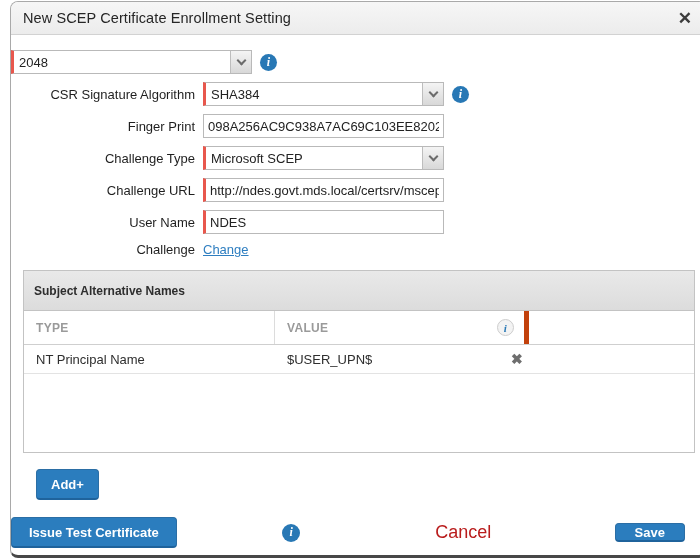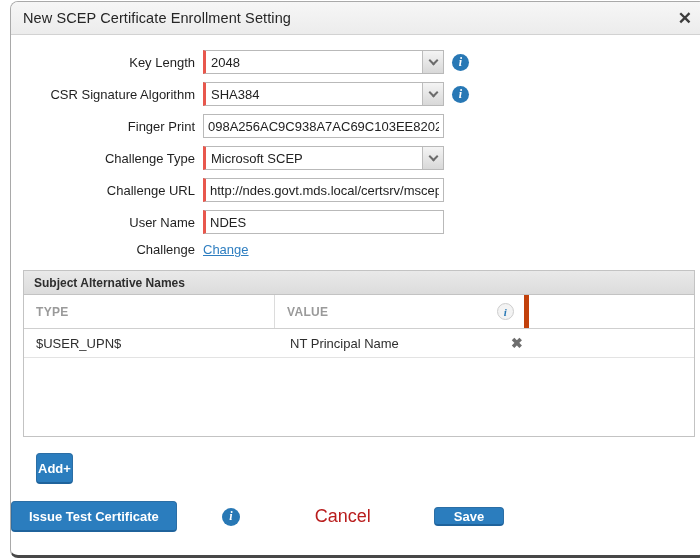--- a/index.html
+++ b/index.html
@@ -46,21 +46,21 @@
     width: 17px; height: 17px; border-radius: 50%; background: #2878b5; color: #fff;
     font-family: "Liberation Serif", serif; font-style: italic; font-weight: bold;
     font-size: 12px; display: inline-flex; align-items: center; justify-content: center;
     margin-left: 8px; cursor: pointer; flex: none;
   }
   a.link { color: #2e7ec0; font-size: 13px; text-decoration: underline; cursor: pointer; }
   .challenge-row { margin-top: 4px; }
   
   .san-table { margin: 13px 11px 0 12px; border: 1px solid #c3c3c3; }
   .san-title {
-    height: 24px; background: linear-gradient(#e9e9e9, #dcdcdc); border-bottom: 1px solid #c3c3c3;
+    height: 40px; background: linear-gradient(#e9e9e9, #dcdcdc); border-bottom: 1px solid #c3c3c3;
     display: flex; align-items: center; padding-left: 10px;
     font-size: 12px; font-weight: bold; color: #2e2e2e;
   }
   .san-colheader { display: flex; height: 34px; border-bottom: 1px solid #cfcfcf; align-items: stretch; }
   .san-colheader .col { display: flex; align-items: center; padding-left: 12px; font-size: 12px; font-weight: bold; color: #9a9a9a; letter-spacing: 0.3px; }
   .col-type { width: 251px; border-right: 1px solid #dcdcdc; }
   .col-value { width: 254px; border-right: 5px solid #c2410c; }
   .col-actions { flex: 1; }
   .hdr-info {
     margin-left: auto; margin-right: 10px; width: 17px; height: 17px; border-radius: 50%;
@@ -74,41 +74,40 @@
   .san-row .cell-value { width: 254px; }
   .san-row .cell-actions { flex: 1; padding-left: 0; }
   .delete-x { color: #6e6e6e; font-size: 14px; font-weight: bold; cursor: pointer; margin-left: -18px; }
   .san-empty { height: 78px; }
   
   .btn {
     background: #2b7dbe; border: 1px solid #2b6ea5; border-bottom: 2px solid #1f639c;
     border-radius: 4px; color: #fff; font-family: "Liberation Sans", sans-serif;
     font-size: 13px; font-weight: bold; cursor: pointer;
   }
-  .btn-add { margin: 16px 0 0 25px; height: 31px; padding: 0 1px; }
-  .footer { display: flex; align-items: center; justify-content: flex-start; margin: 17px 21px 0 0; gap: 32px; }
+  .btn-add { margin: 16px 0 0 25px; height: 31px; padding: 0 14px; }
+  .footer { display: flex; align-items: center; justify-content: space-between; margin: 17px 21px 0 0; }
   .btn-issue { height: 31px; padding: 0 17px; }
   .footer .info-badge { width: 18px; height: 18px; margin-left: 13px; }
   .footer a.cancel { color: #b91c1c; font-size: 18px; text-decoration: none; margin-left: 43px; cursor: pointer; }
   .btn-save { height: 19px; padding: 0 19px; margin-left: 31px; }
 </style>
 </head>
 <body>
 
 <div class="dialog">
 
   <div class="titlebar">
     <span class="title">New SCEP Certificate Enrollment Setting</span>
     <span class="close">✕</span>
   </div>
 
   <div class="form-area">
 
     <div class="form-row">
-      <span class="form-label">Key Length</span>
       <div class="select required">
         <span class="sel-text">2048</span>
         <span class="sel-arrow">
             <span class="chev"></span>
           </span>
       </div>
       <span class="info-badge">i</span>
     </div>
 
     <div class="form-row">
@@ -158,22 +157,22 @@
     <div class="san-title">Subject Alternative Names</div>
     <div class="san-colheader">
       <div class="col col-type">TYPE</div>
       <div class="col col-value">
         <span>VALUE</span>
         <span class="hdr-info">i</span>
       </div>
       <div class="col col-actions"></div>
     </div>
     <div class="san-row">
+      <div class="cell cell-type">NT Principal Name</div>
       <div class="cell cell-value">$USER_UPN$</div>
-      <div class="cell cell-type">NT Principal Name</div>
       <div class="cell cell-actions">
         <span class="delete-x">✖</span>
       </div>
     </div>
     <div class="san-empty"></div>
   </div>
 
   <button class="btn btn-add">Add+</button>
 
   <div class="footer">

